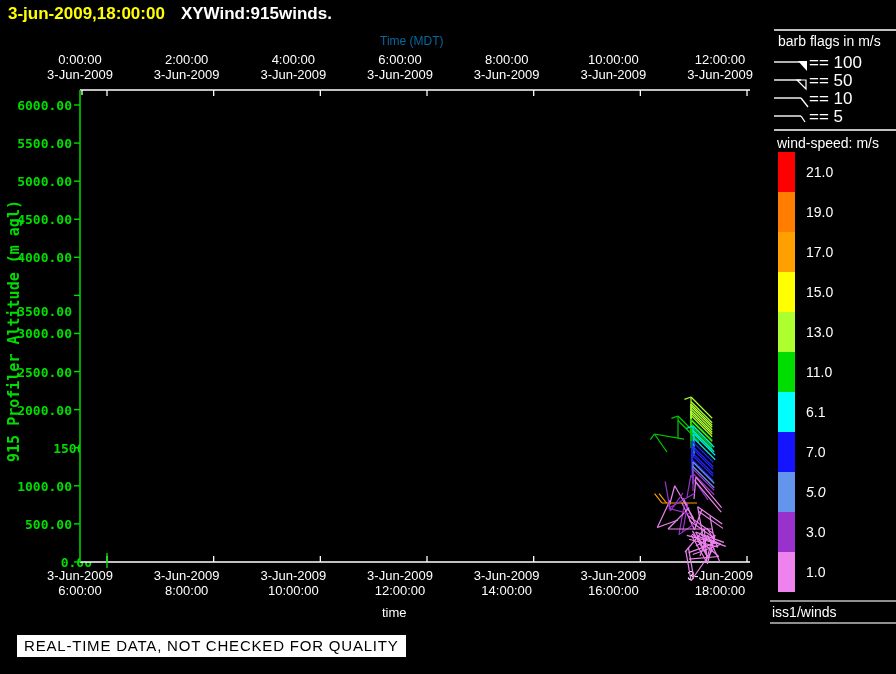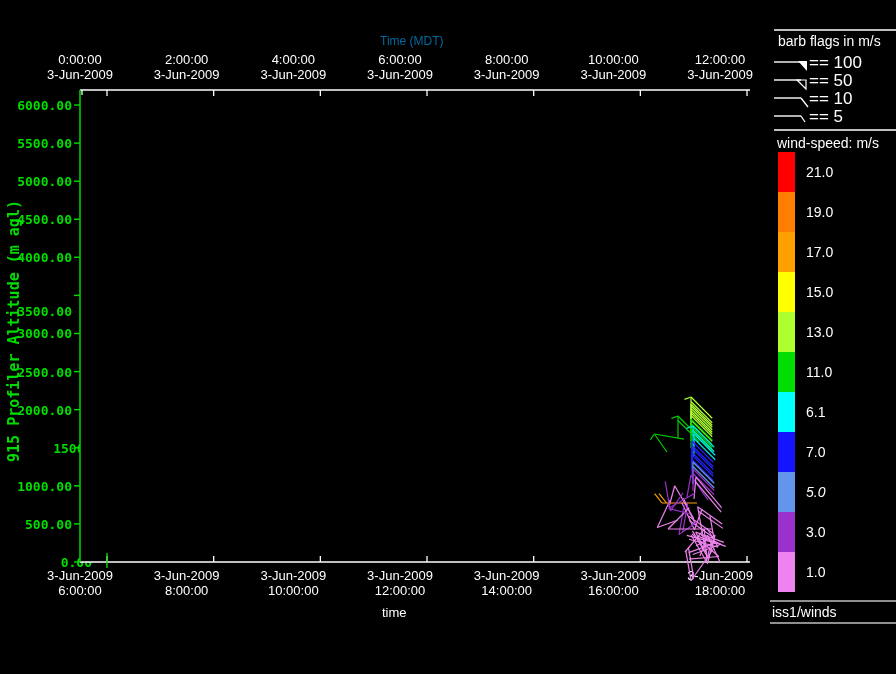--- a/index.html
+++ b/index.html
@@ -28,20 +28,23 @@
   .cbar-label{position:absolute;left:806px;color:#fff;font-size:14px;transform:translateY(-50%);}
   #source-label{left:772px;top:604px;color:#fff;font-size:14px;}
   #quality-banner{left:17px;top:635px;background:#ffffff;color:#000;font-size:15px;
                   letter-spacing:.8px;padding:2px 7px 3px 7px;white-space:nowrap;}
 </style>
 </head>
 <body>
 
 <div id="app">
 
+  <div class="abs" id="title-bar">
+    <span id="title-datetime">3-jun-2009,18:00:00</span><span id="plot-name">XYWind:915winds.</span>
+  </div>
 
   <div class="abs" id="top-axis-title">Time (MDT)</div>
   <div id="top-ticklabels">
       <div class="ticklabel" style="left: 80px; top: 52px;">
         <div>0:00:00</div>
         <div>3-Jun-2009</div>
       </div>
       <div class="ticklabel" style="left: 186.67px; top: 52px;">
         <div>2:00:00</div>
         <div>3-Jun-2009</div>
@@ -298,13 +301,14 @@
       <div class="cbar-block" style="top: 512px; background: rgb(153, 50, 204);"></div>
       <div class="cbar-label" style="top: 532px;">3.0</div>
       <div class="cbar-block" style="top: 552px; background: rgb(238, 130, 238);"></div>
       <div class="cbar-label" style="top: 572px;">1.0</div>
     </div>
 
   <div class="sep" style="left:770px;top:600px;width:126px;background:#8f8f8f;"></div>
   <div class="abs" id="source-label">iss1/winds</div>
   <div class="sep" style="left:770px;top:622px;width:126px;background:#8f8f8f;"></div>
 
+  <div class="abs" id="quality-banner">REAL-TIME DATA, NOT CHECKED FOR QUALITY</div>
 </div>
 
 </body></html>

